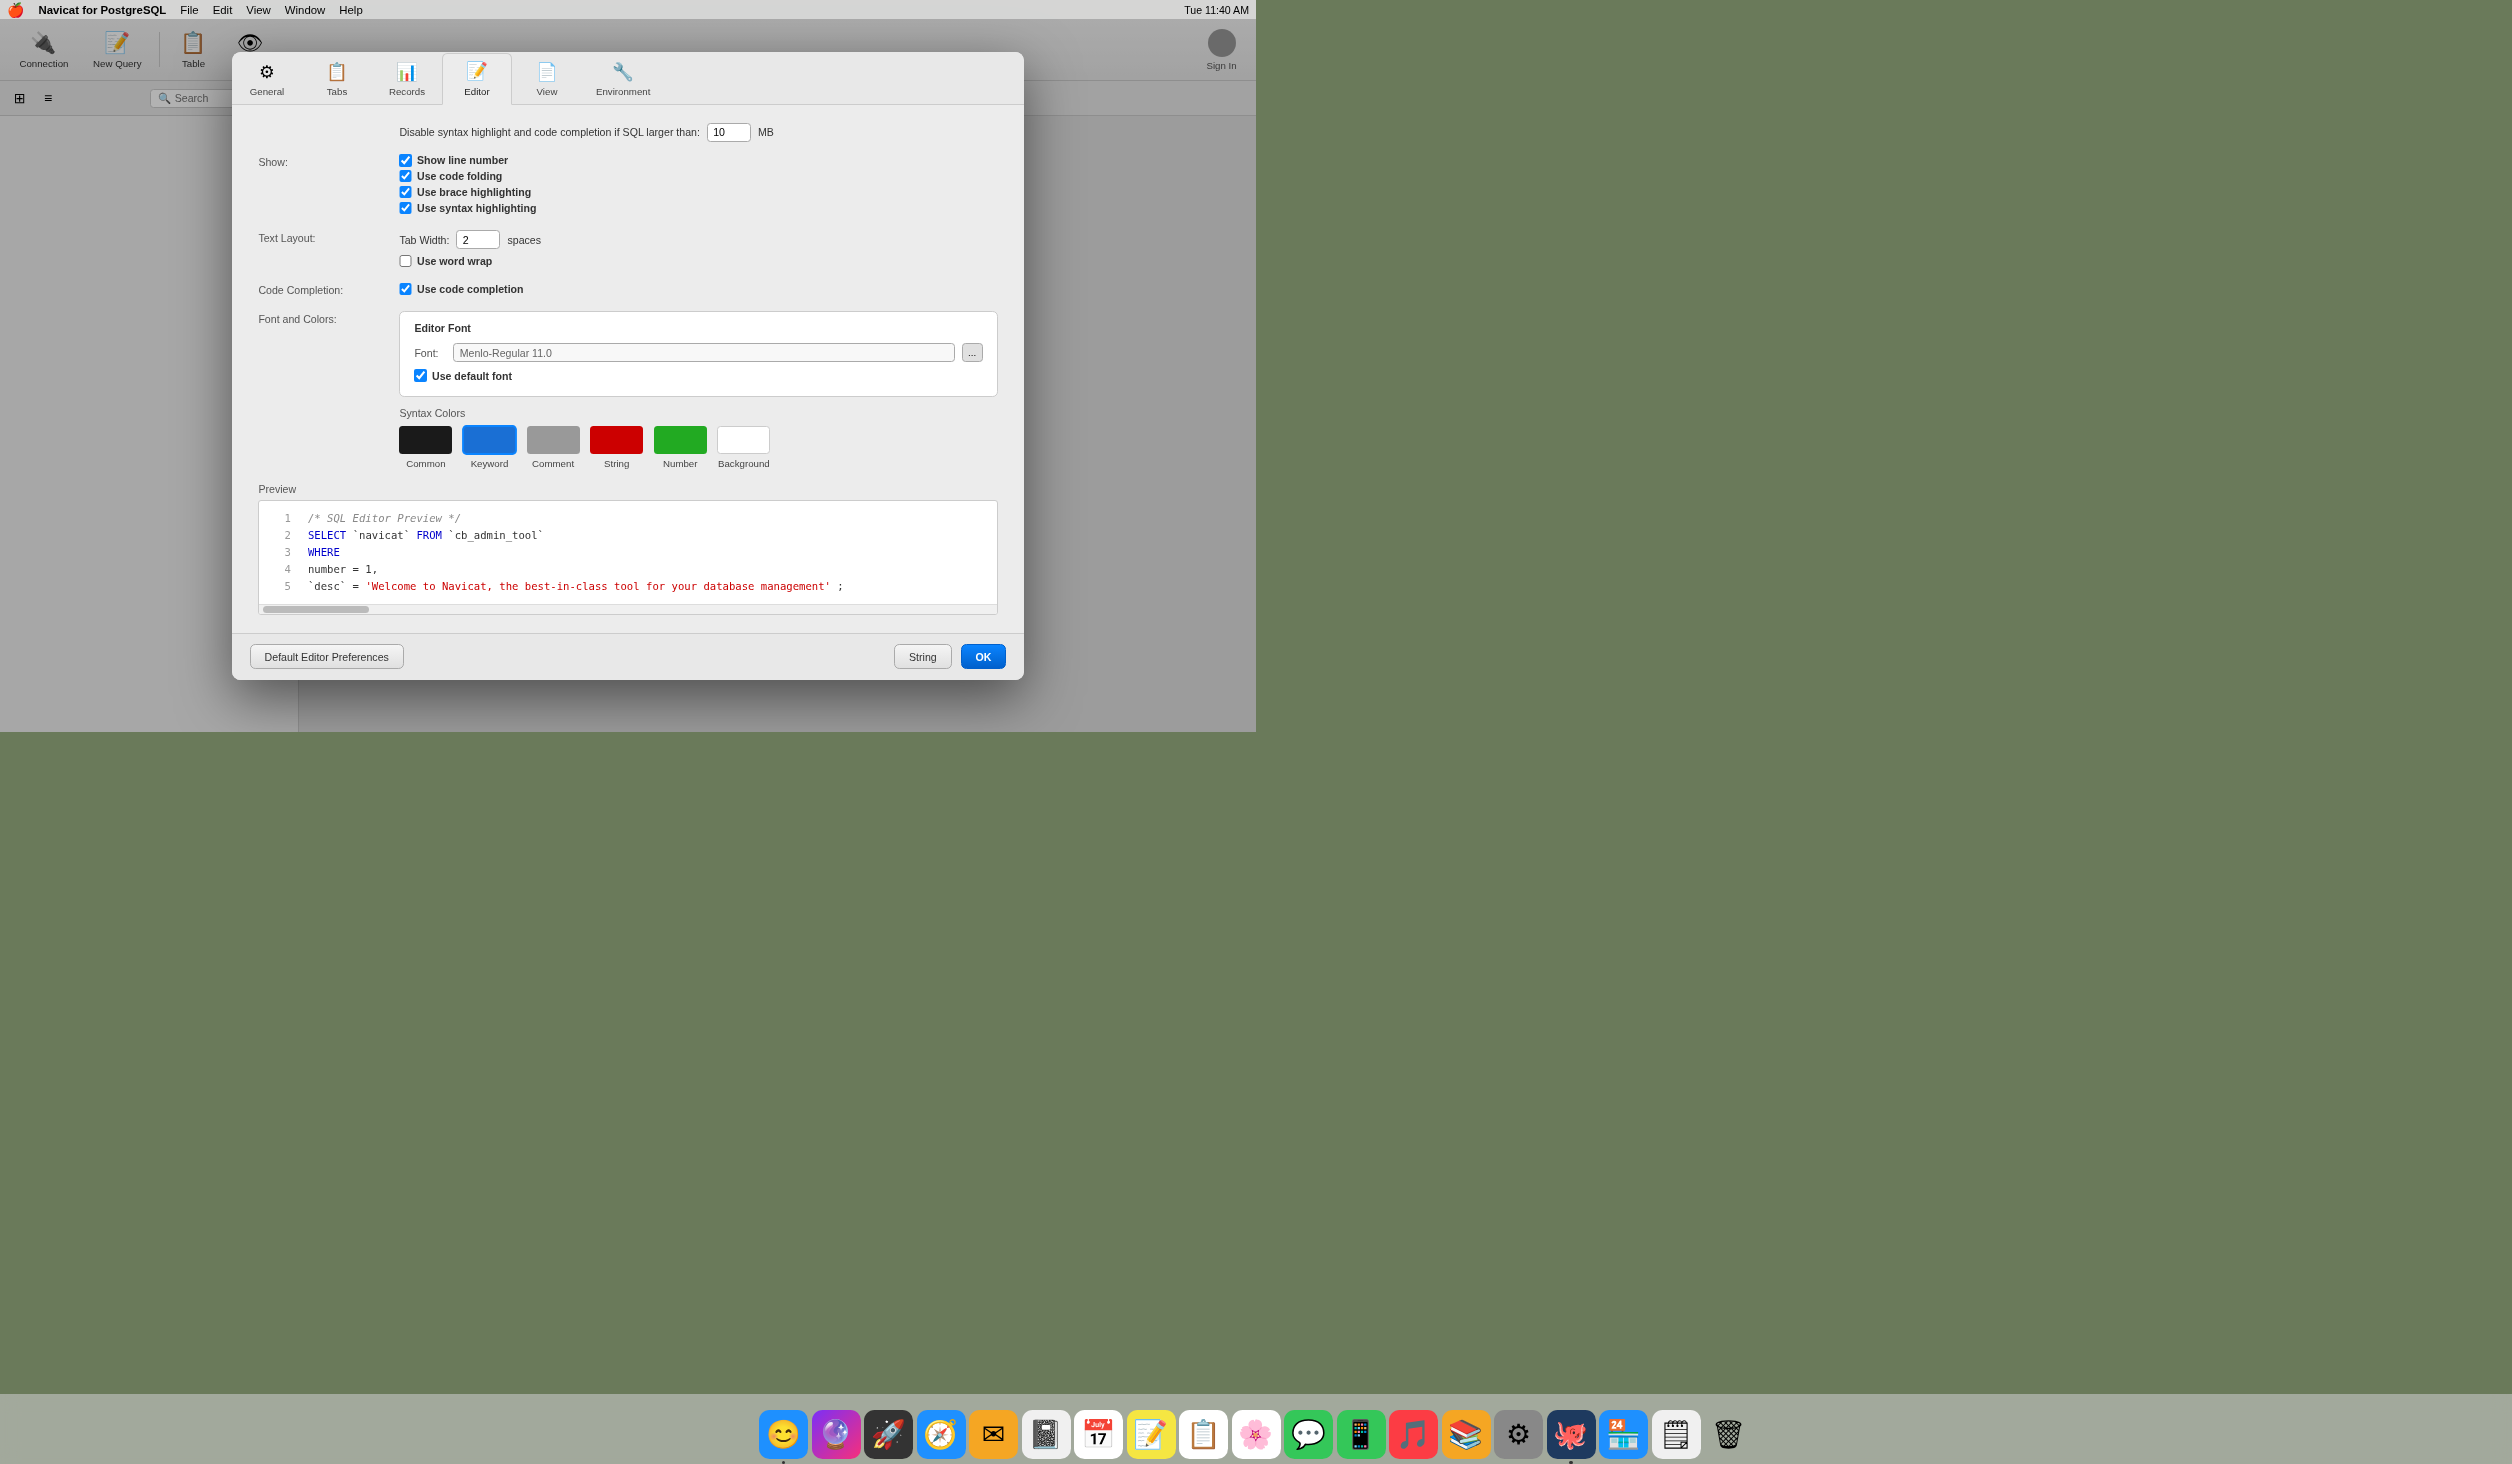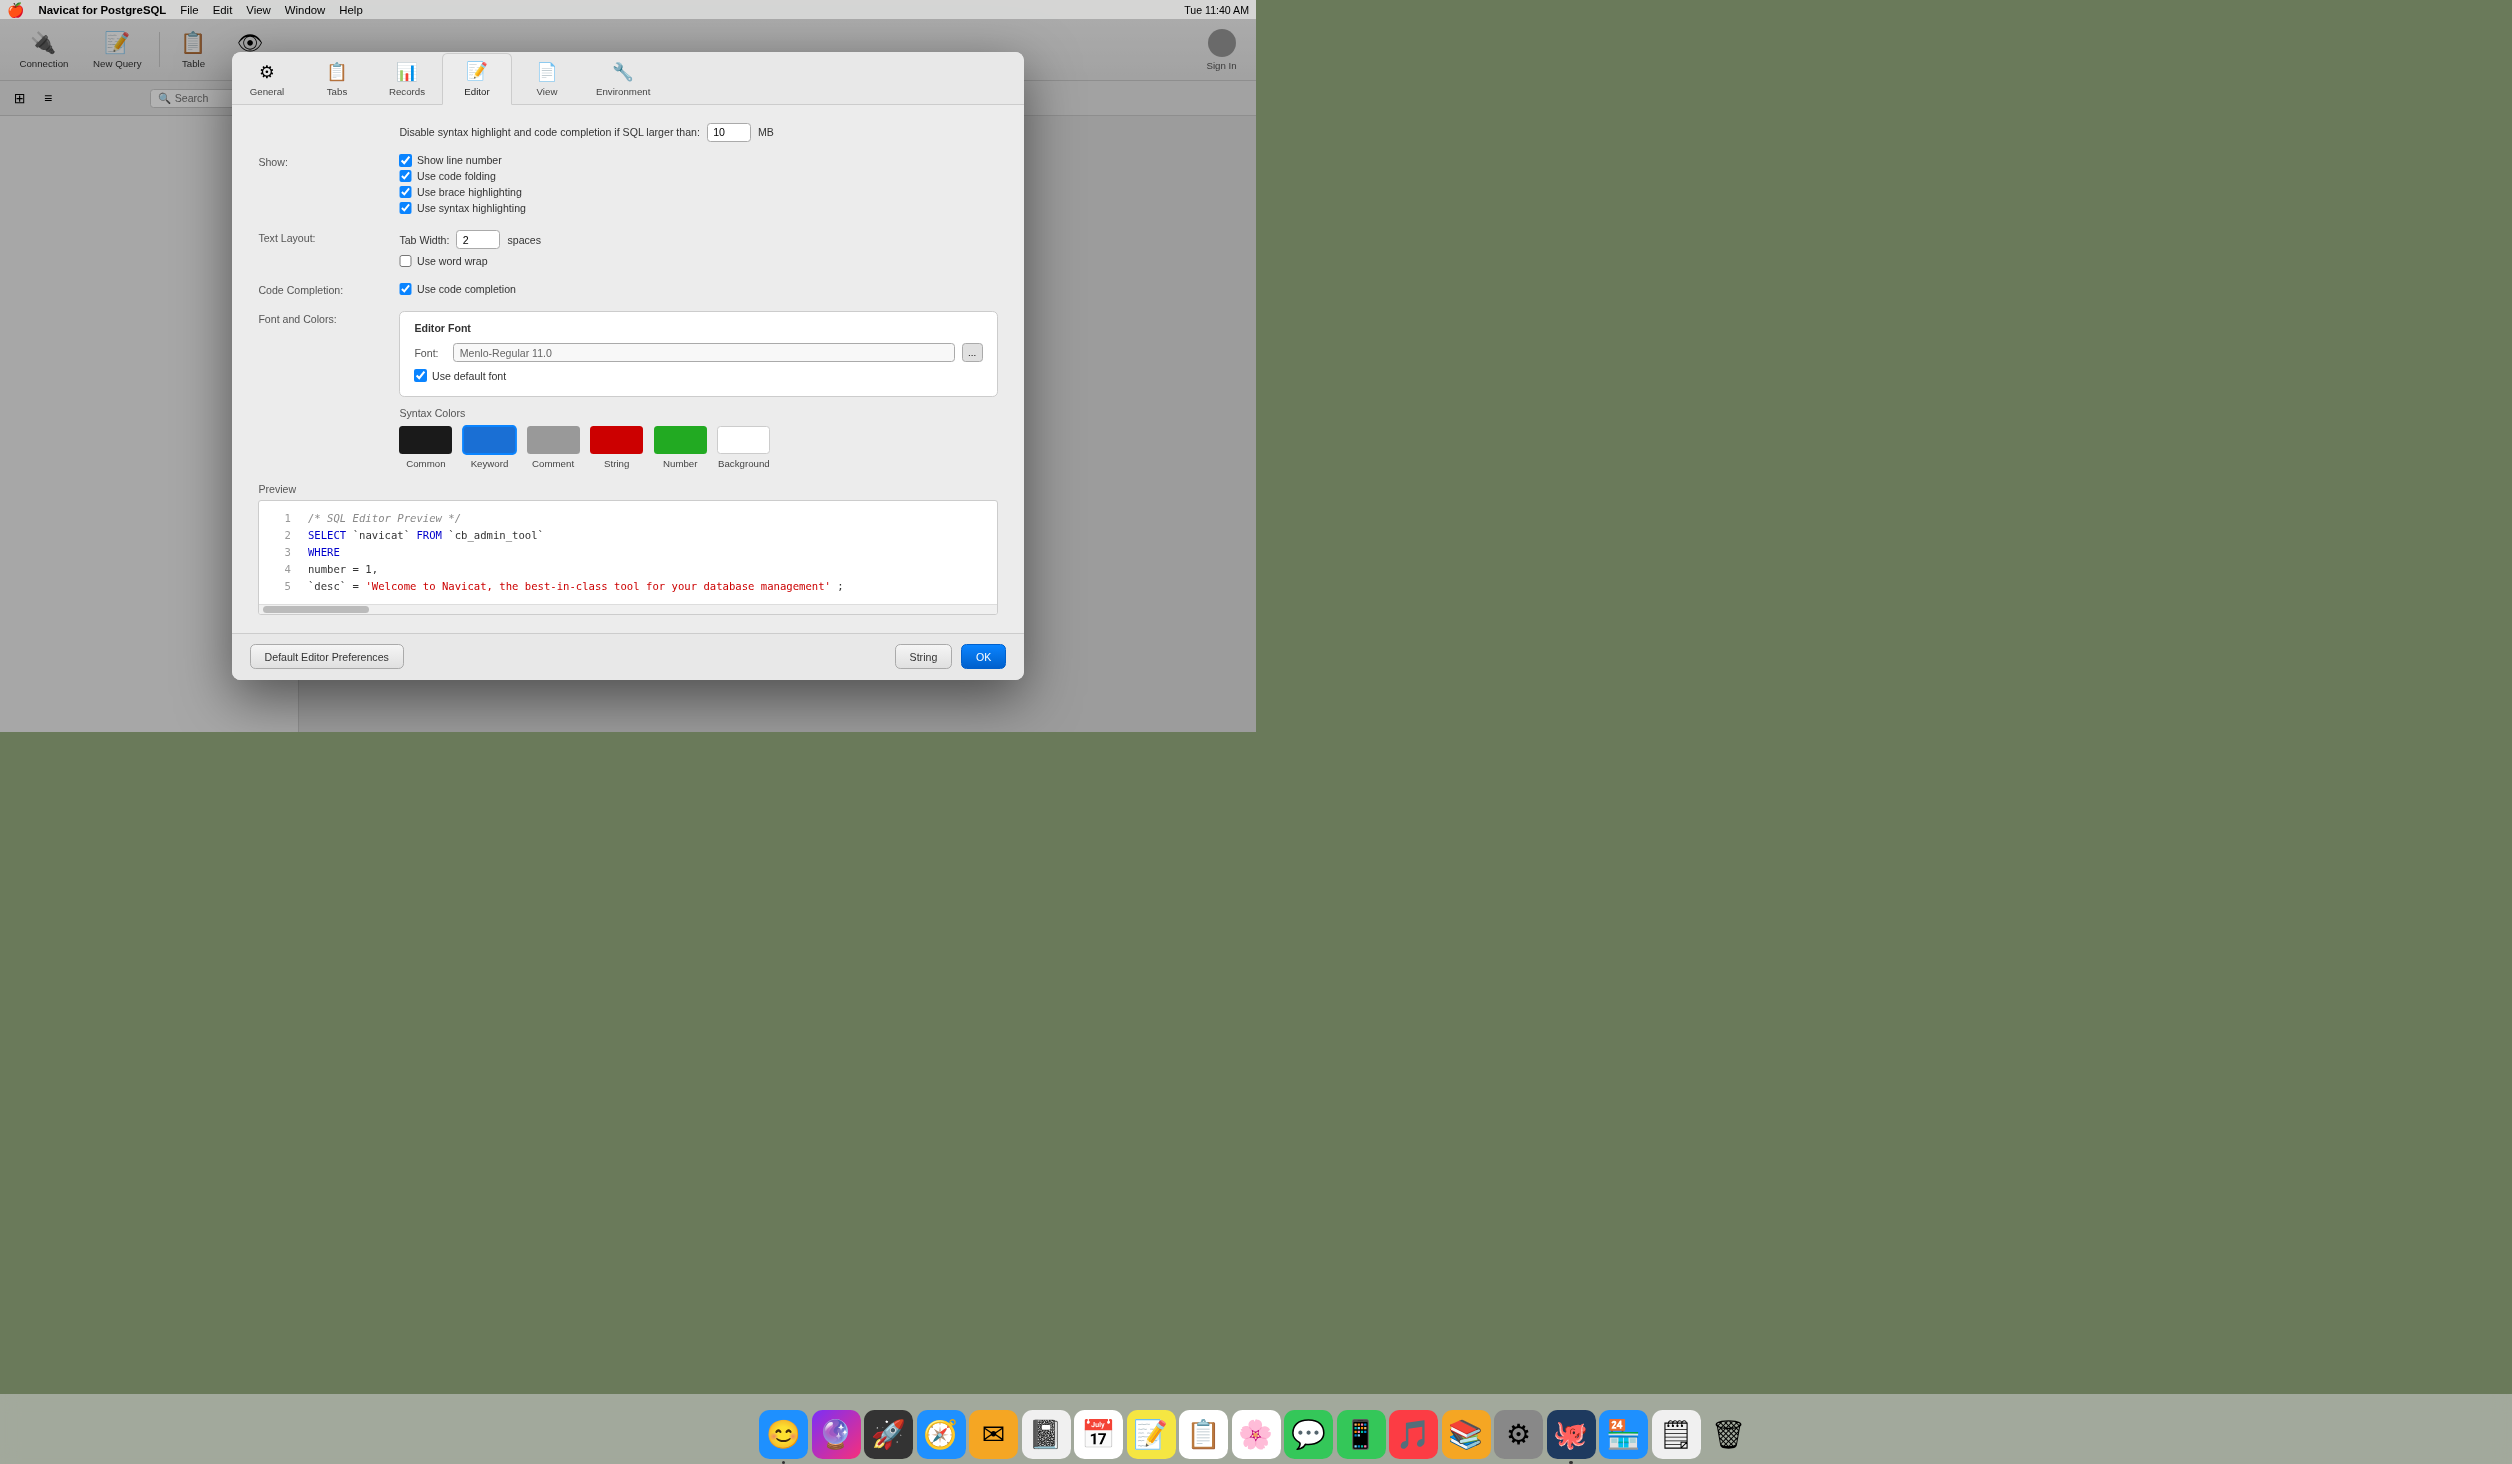--- a/index.html
+++ b/index.html
@@ -213,21 +213,21 @@
     .checkbox-row {
       display: flex;
       align-items: center;
       gap: 5.3px;
       margin-bottom: 3.5px;
     }
     .checkbox-row input[type="checkbox"] {
       width: 12.3px; height: 12.3px; cursor: pointer;
       accent-color: #0a84ff;
     }
-    .checkbox-label { font-size: 10.6px; color: #333; }
+    .checkbox-label { font-size: 10.6px; color: #333; font-weight: bold; }
 
     
     .text-input {
       height: 19.4px;
       border: 0.9px solid #aaa;
       border-radius: 3.5px;
       padding: 0 5.3px;
       font-size: 10.6px;
       background: white;
       outline: none;
@@ -372,20 +372,21 @@
       font-size: 10.6px;
       cursor: pointer;
       border: 0.9px solid #aaa;
       background: linear-gradient(180deg, #f5f5f5 0%, #e0e0e0 100%);
       color: #333;
     }
     .btn-default {
       background: linear-gradient(180deg, #0a84ff 0%, #0060cc 100%);
       color: white;
       border: 0.9px solid #0060cc;
+      font-weight: bold;
     }
     .btn-plain {
       background: linear-gradient(180deg, #f5f5f5 0%, #e0e0e0 100%);
       border: 0.9px solid #aaa;
     }
 
     
     .dock {
       position: fixed;
       bottom: 0;

